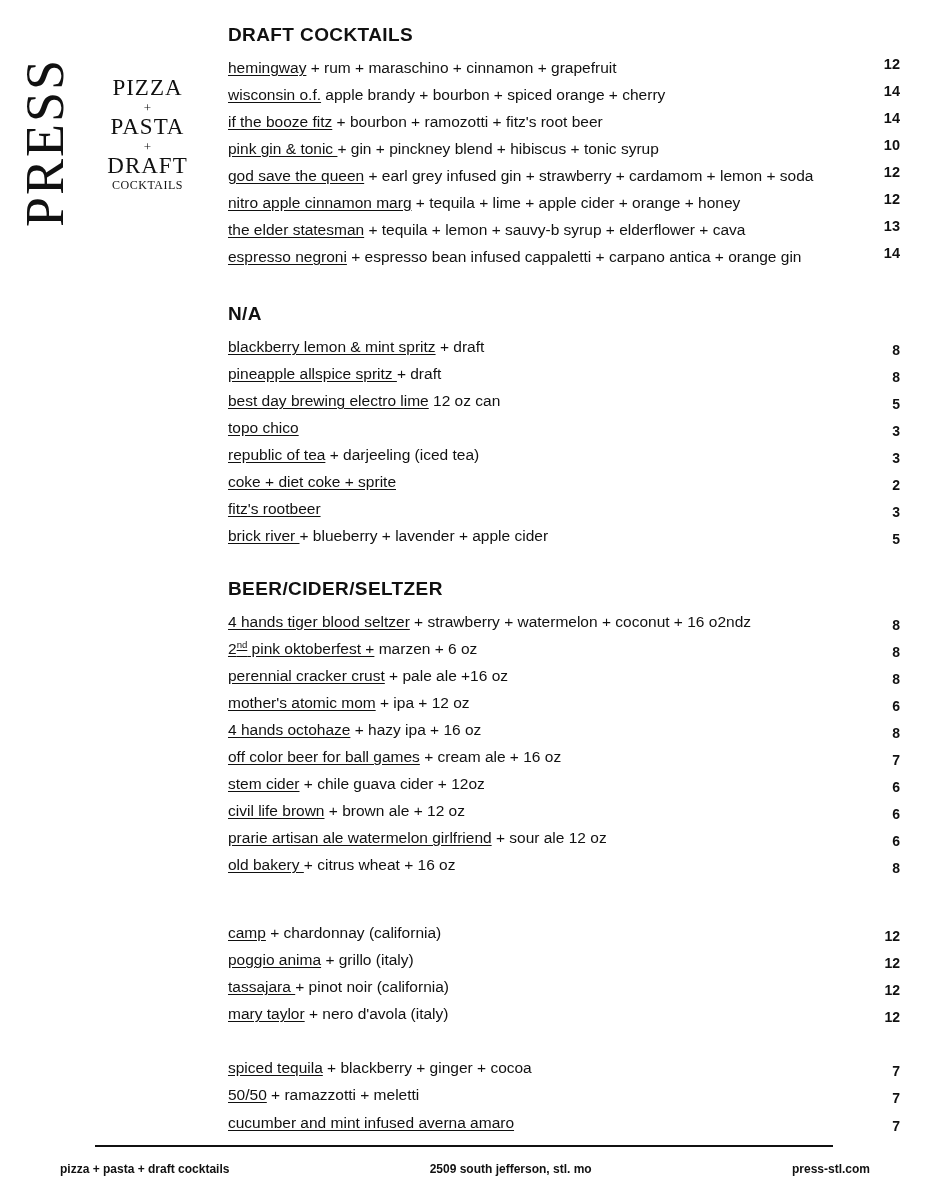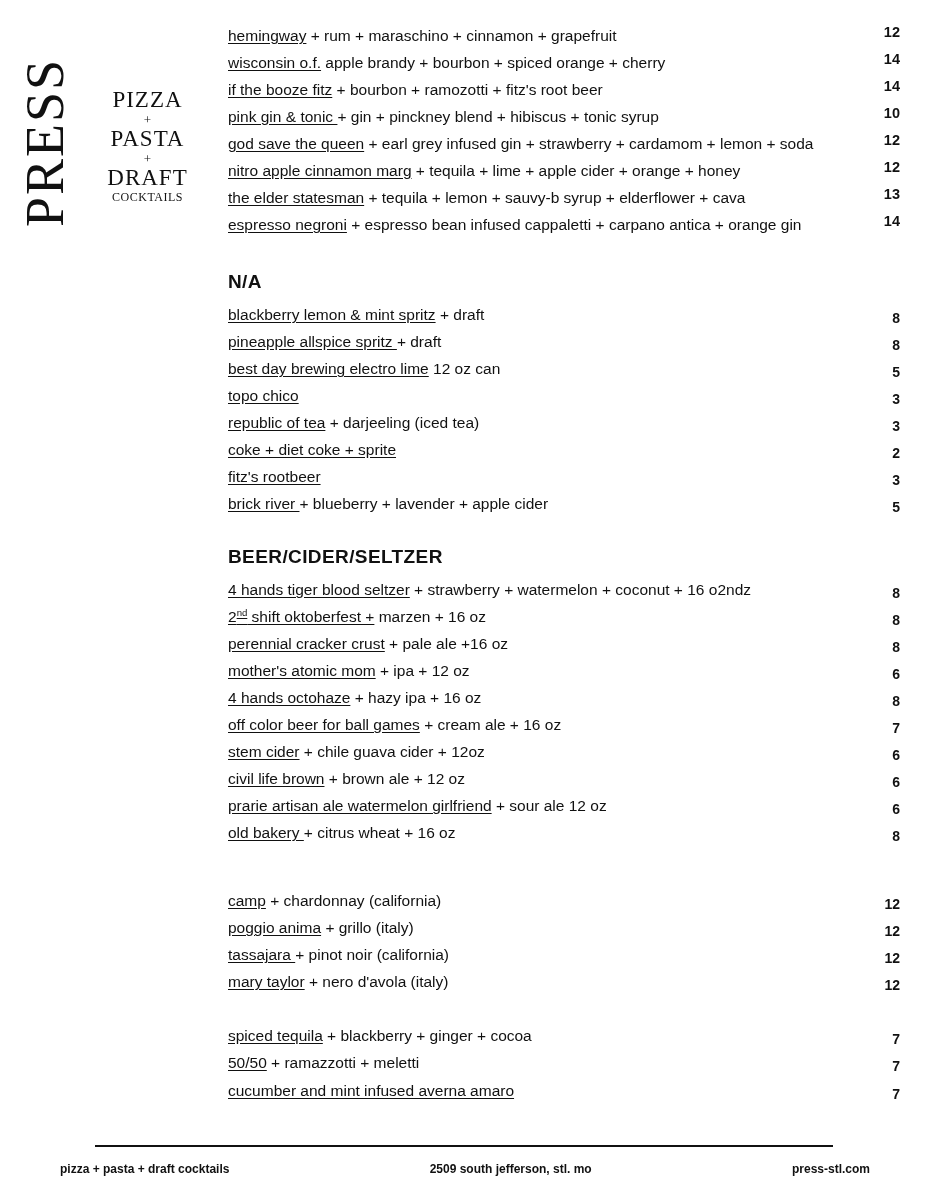--- a/index.html
+++ b/index.html
@@ -33,21 +33,21 @@
     letter-spacing: 2px;
     font-weight: 400;
     color: #111111;
     writing-mode: vertical-rl;
     transform: rotate(180deg);
     line-height: 1;
   }
   .masthead-stack {
     position: absolute;
     left: 85px;
-    top: 88px;
+    top: 76px;
     width: 125px;
     text-align: center;
     font-family: "Liberation Serif", serif;
     color: #111111;
   }
   .masthead-stack .big {
     font-size: 23px;
     letter-spacing: 1px;
     line-height: 1.08;
   }
@@ -153,20 +153,21 @@
     <div class="big">PASTA</div>
     <div class="plus">+</div>
     <div class="big">DRAFT</div>
     <div class="small">COCKTAILS</div>
   </div>
 </div>
 
 <div class="menu">
 
   <div class="section cocktails">
+    <h2 class="section-title">DRAFT COCKTAILS</h2>
 
     <div class="item">
       <div class="item-text"><span class="item-name">hemingway</span><span> + rum + maraschino + cinnamon + grapefruit</span></div>
       <div class="price">12</div>
     </div>
     <div class="item">
       <div class="item-text"><span class="item-name">wisconsin o.f.</span><span> apple brandy + bourbon + spiced orange + cherry</span></div>
       <div class="price">14</div>
     </div>
     <div class="item">
@@ -233,21 +234,21 @@
   </div>
 
   <div class="section lowprice sect-gap-md">
     <h2 class="section-title">BEER/CIDER/SELTZER</h2>
 
     <div class="item">
       <div class="item-text"><span class="item-name">4 hands tiger blood seltzer</span><span> + strawberry + watermelon + coconut + 16 o2ndz</span></div>
       <div class="price">8</div>
     </div>
     <div class="item">
-      <div class="item-text"><span class="item-name"><span>2</span><sup>nd</sup><span> shift  oktoberfest +</span></span><span> marzen + 16 oz</span></div>
+      <div class="item-text"><span class="item-name"><span>2</span><sup>nd</sup><span> pink  oktoberfest +</span></span><span> marzen + 6 oz</span></div>
       <div class="price">8</div>
     </div>
     <div class="item">
       <div class="item-text"><span class="item-name">perennial cracker crust</span><span> + pale ale +16 oz</span></div>
       <div class="price">8</div>
     </div>
     <div class="item">
       <div class="item-text"><span class="item-name">mother's atomic mom</span><span> + ipa + 12 oz</span></div>
       <div class="price">6</div>
     </div>

